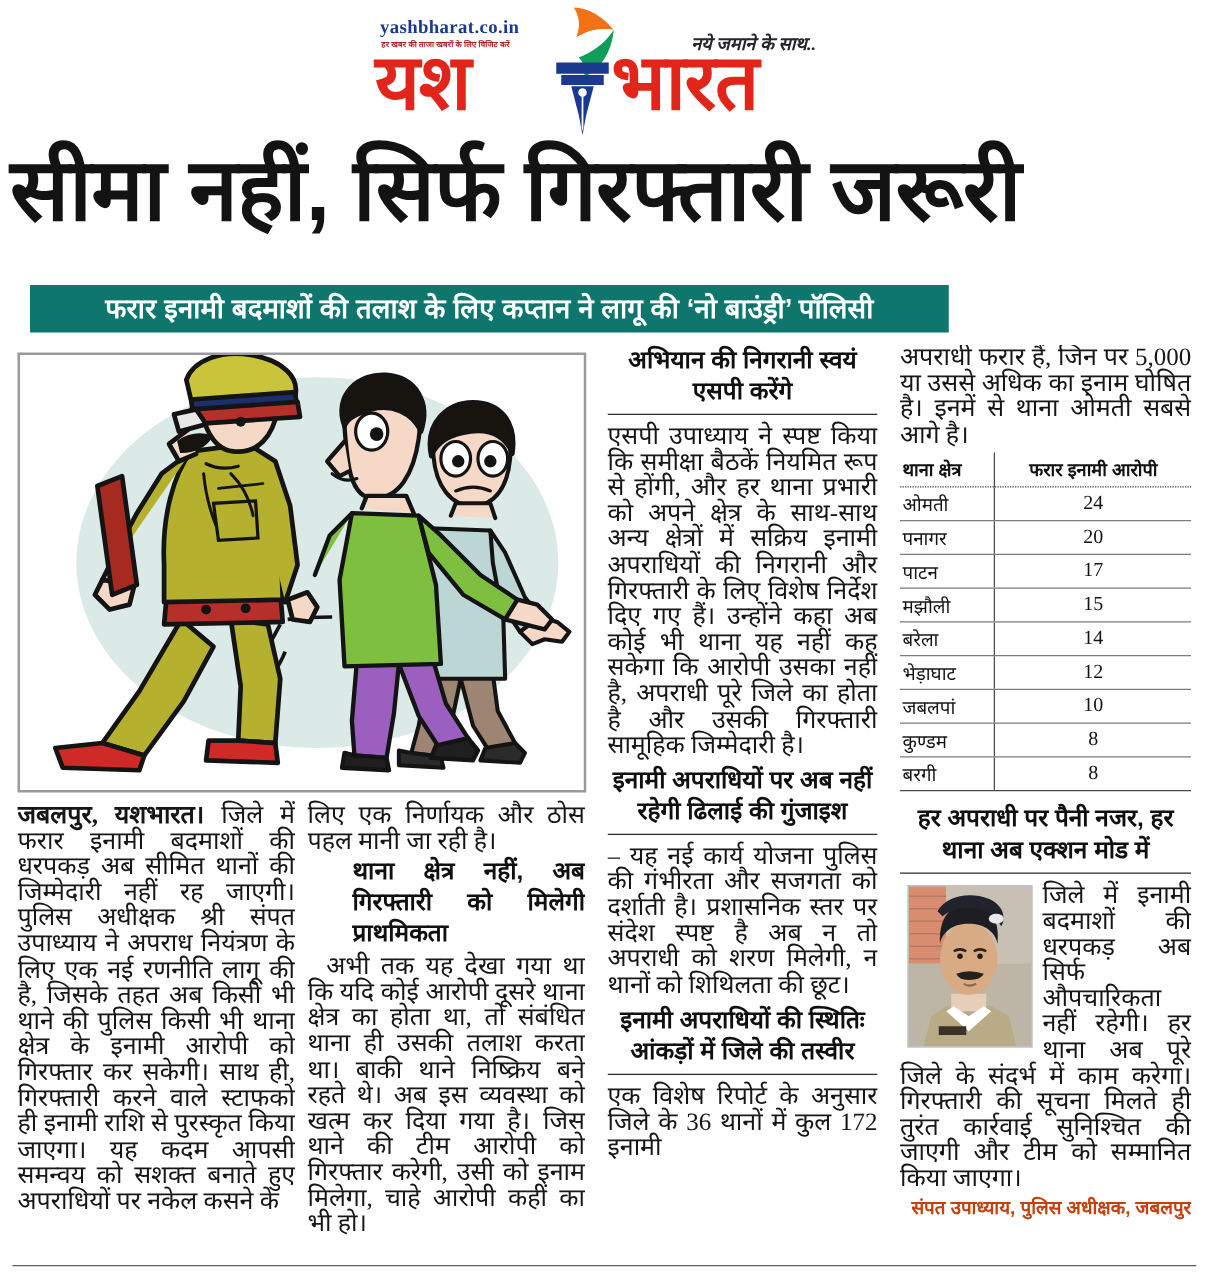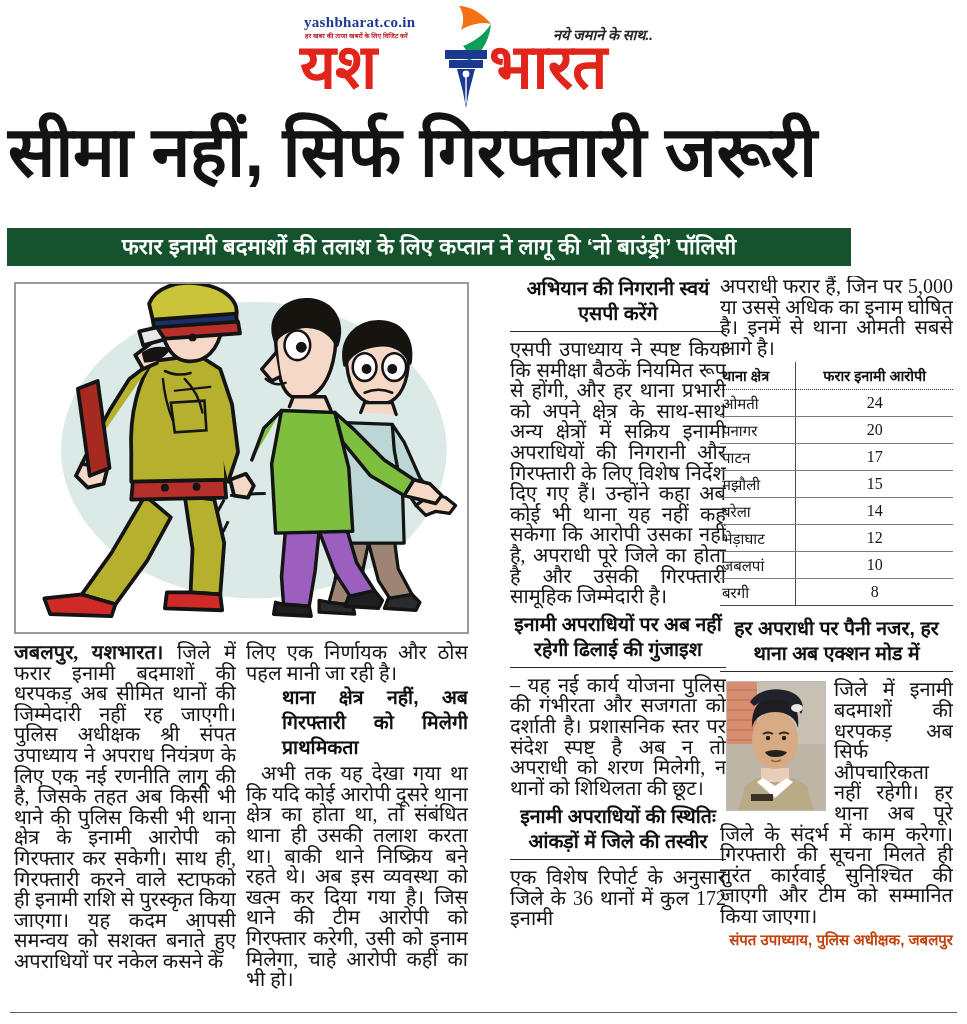--- a/index.html
+++ b/index.html
@@ -50,22 +50,22 @@
   .headline{
     position:absolute;left:8px;top:-4px;width:951px;
     font-family:"Liberation Sans","DejaVu Sans",sans-serif;
     font-weight:bold;font-size:70px;line-height:96px;
     color:#131313;letter-spacing:-.5px;white-space:nowrap;
     transform:scaleX(1.0);transform-origin:left center;
   }
 
   
   .subbanner{
-    position:absolute;left:7px;top:228px;width:844px;height:38px;
-    background:#14532d;
+    position:absolute;left:24px;top:228px;width:735px;height:38px;
+    background:#0f766e;
   }
   .subbanner span{
     display:block;width:100%;text-align:center;
     font-family:"Liberation Sans","DejaVu Sans",sans-serif;
     font-weight:bold;font-size:22px;line-height:38px;color:#ffffff;
     white-space:nowrap;letter-spacing:.1px;
   }
 
   
   .body-area{position:absolute;left:0;top:276px;width:967px;height:744px;}
@@ -270,21 +270,21 @@
     <div class="col c1 col-clip" style="padding-top:366px;height:744px;">
       <p class="ptext"><b>जबलपुर, यशभारत।</b><span> जिले में फरार इनामी बदमाशों की धरपकड़ अब सीमित थानों की जिम्मेदारी नहीं रह जाएगी। पुलिस अधीक्षक श्री संपत उपाध्याय ने अपराध नियंत्रण के लिए एक नई रणनीति लागू की है, जिसके तहत अब किसी भी थाने की पुलिस किसी भी थाना क्षेत्र के इनामी आरोपी को गिरफ्तार कर सकेगी। साथ ही, गिरफ्तारी करने वाले स्टाफको ही इनामी राशि से पुरस्कृत किया जाएगा। यह कदम आपसी समन्वय को सशक्त बनाते हुए अपराधियों पर नकेल कसने के</span></p>
     </div>
 
     <div class="col c2 col-clip" style="padding-top:366px;height:744px;">
       <p class="ptext">लिए एक निर्णायक और ठोस पहल मानी जा रही है।</p>
       <p class="subhead" style="text-align:justify;margin-top:2px;margin-left:36px;">थाना क्षेत्र नहीं, अब गिरफ्तारी को मिलेगी प्राथमिकता</p>
       <p class="ptext indent" style="margin-top:3px;">अभी तक यह देखा गया था कि यदि कोई आरोपी दूसरे थाना क्षेत्र का होता था, तो संबंधित थाना ही उसकी तलाश करता था। बाकी थाने निष्क्रिय बने रहते थे। अब इस व्यवस्था को खत्म कर दिया गया है। जिस थाने की टीम आरोपी को गिरफ्तार करेगी, उसी को इनाम मिलेगा, चाहे आरोपी कहीं का भी हो।</p>
     </div>
 
-    <div class="col c3 col-clip" style="height:744px;margin-left:24px;">
+    <div class="col c3 col-clip" style="height:744px;">
       <p class="subhead">अभियान की निगरानी स्वयं एसपी करेंगे</p>
       <hr class="rule">
       <p class="ptext">एसपी उपाध्याय ने स्पष्ट किया कि समीक्षा बैठकें नियमित रूप से होंगी, और हर थाना प्रभारी को अपने क्षेत्र के साथ-साथ अन्य क्षेत्रों में सक्रिय इनामी अपराधियों की निगरानी और गिरफ्तारी के लिए विशेष निर्देश दिए गए हैं। उन्होंने कहा अब कोई भी थाना यह नहीं कह सकेगा कि आरोपी उसका नहीं है, अपराधी पूरे जिले का होता है और उसकी गिरफ्तारी सामूहिक जिम्मेदारी है।</p>
       <p class="subhead" style="margin-top:5px;">इनामी अपराधियों पर अब नहीं रहेगी ढिलाई की गुंजाइश</p>
       <hr class="rule">
       <p class="ptext">– यह नई कार्य योजना पुलिस की गंभीरता और सजगता को दर्शाती है। प्रशासनिक स्तर पर संदेश स्पष्ट है अब न तो अपराधी को शरण मिलेगी, न थानों को शिथिलता की छूट।</p>
       <p class="subhead" style="margin-top:6px;">इनामी अपराधियों की स्थितिः आंकड़ों में जिले की तस्वीर</p>
       <hr class="rule">
       <p class="ptext">एक विशेष रिपोर्ट के अनुसार जिले के 36 थानों में कुल 172 इनामी</p>
     </div>
@@ -320,20 +320,24 @@
             <td class="name">बरेला</td>
             <td class="val">14</td>
           </tr>
           <tr>
             <td class="name">भेड़ाघाट</td>
             <td class="val">12</td>
           </tr>
           <tr>
             <td class="name">जबलपां</td>
             <td class="val">10</td>
+          </tr>
+          <tr>
+            <td class="name">कुण्डम</td>
+            <td class="val">8</td>
           </tr>
           <tr>
             <td class="name">बरगी</td>
             <td class="val">8</td>
           </tr>
         </tbody>
       </table>
 
       <p class="subhead" style="margin-top:10px;">हर अपराधी पर पैनी नजर, हर थाना अब एक्शन मोड में</p>
       <hr class="rule">

